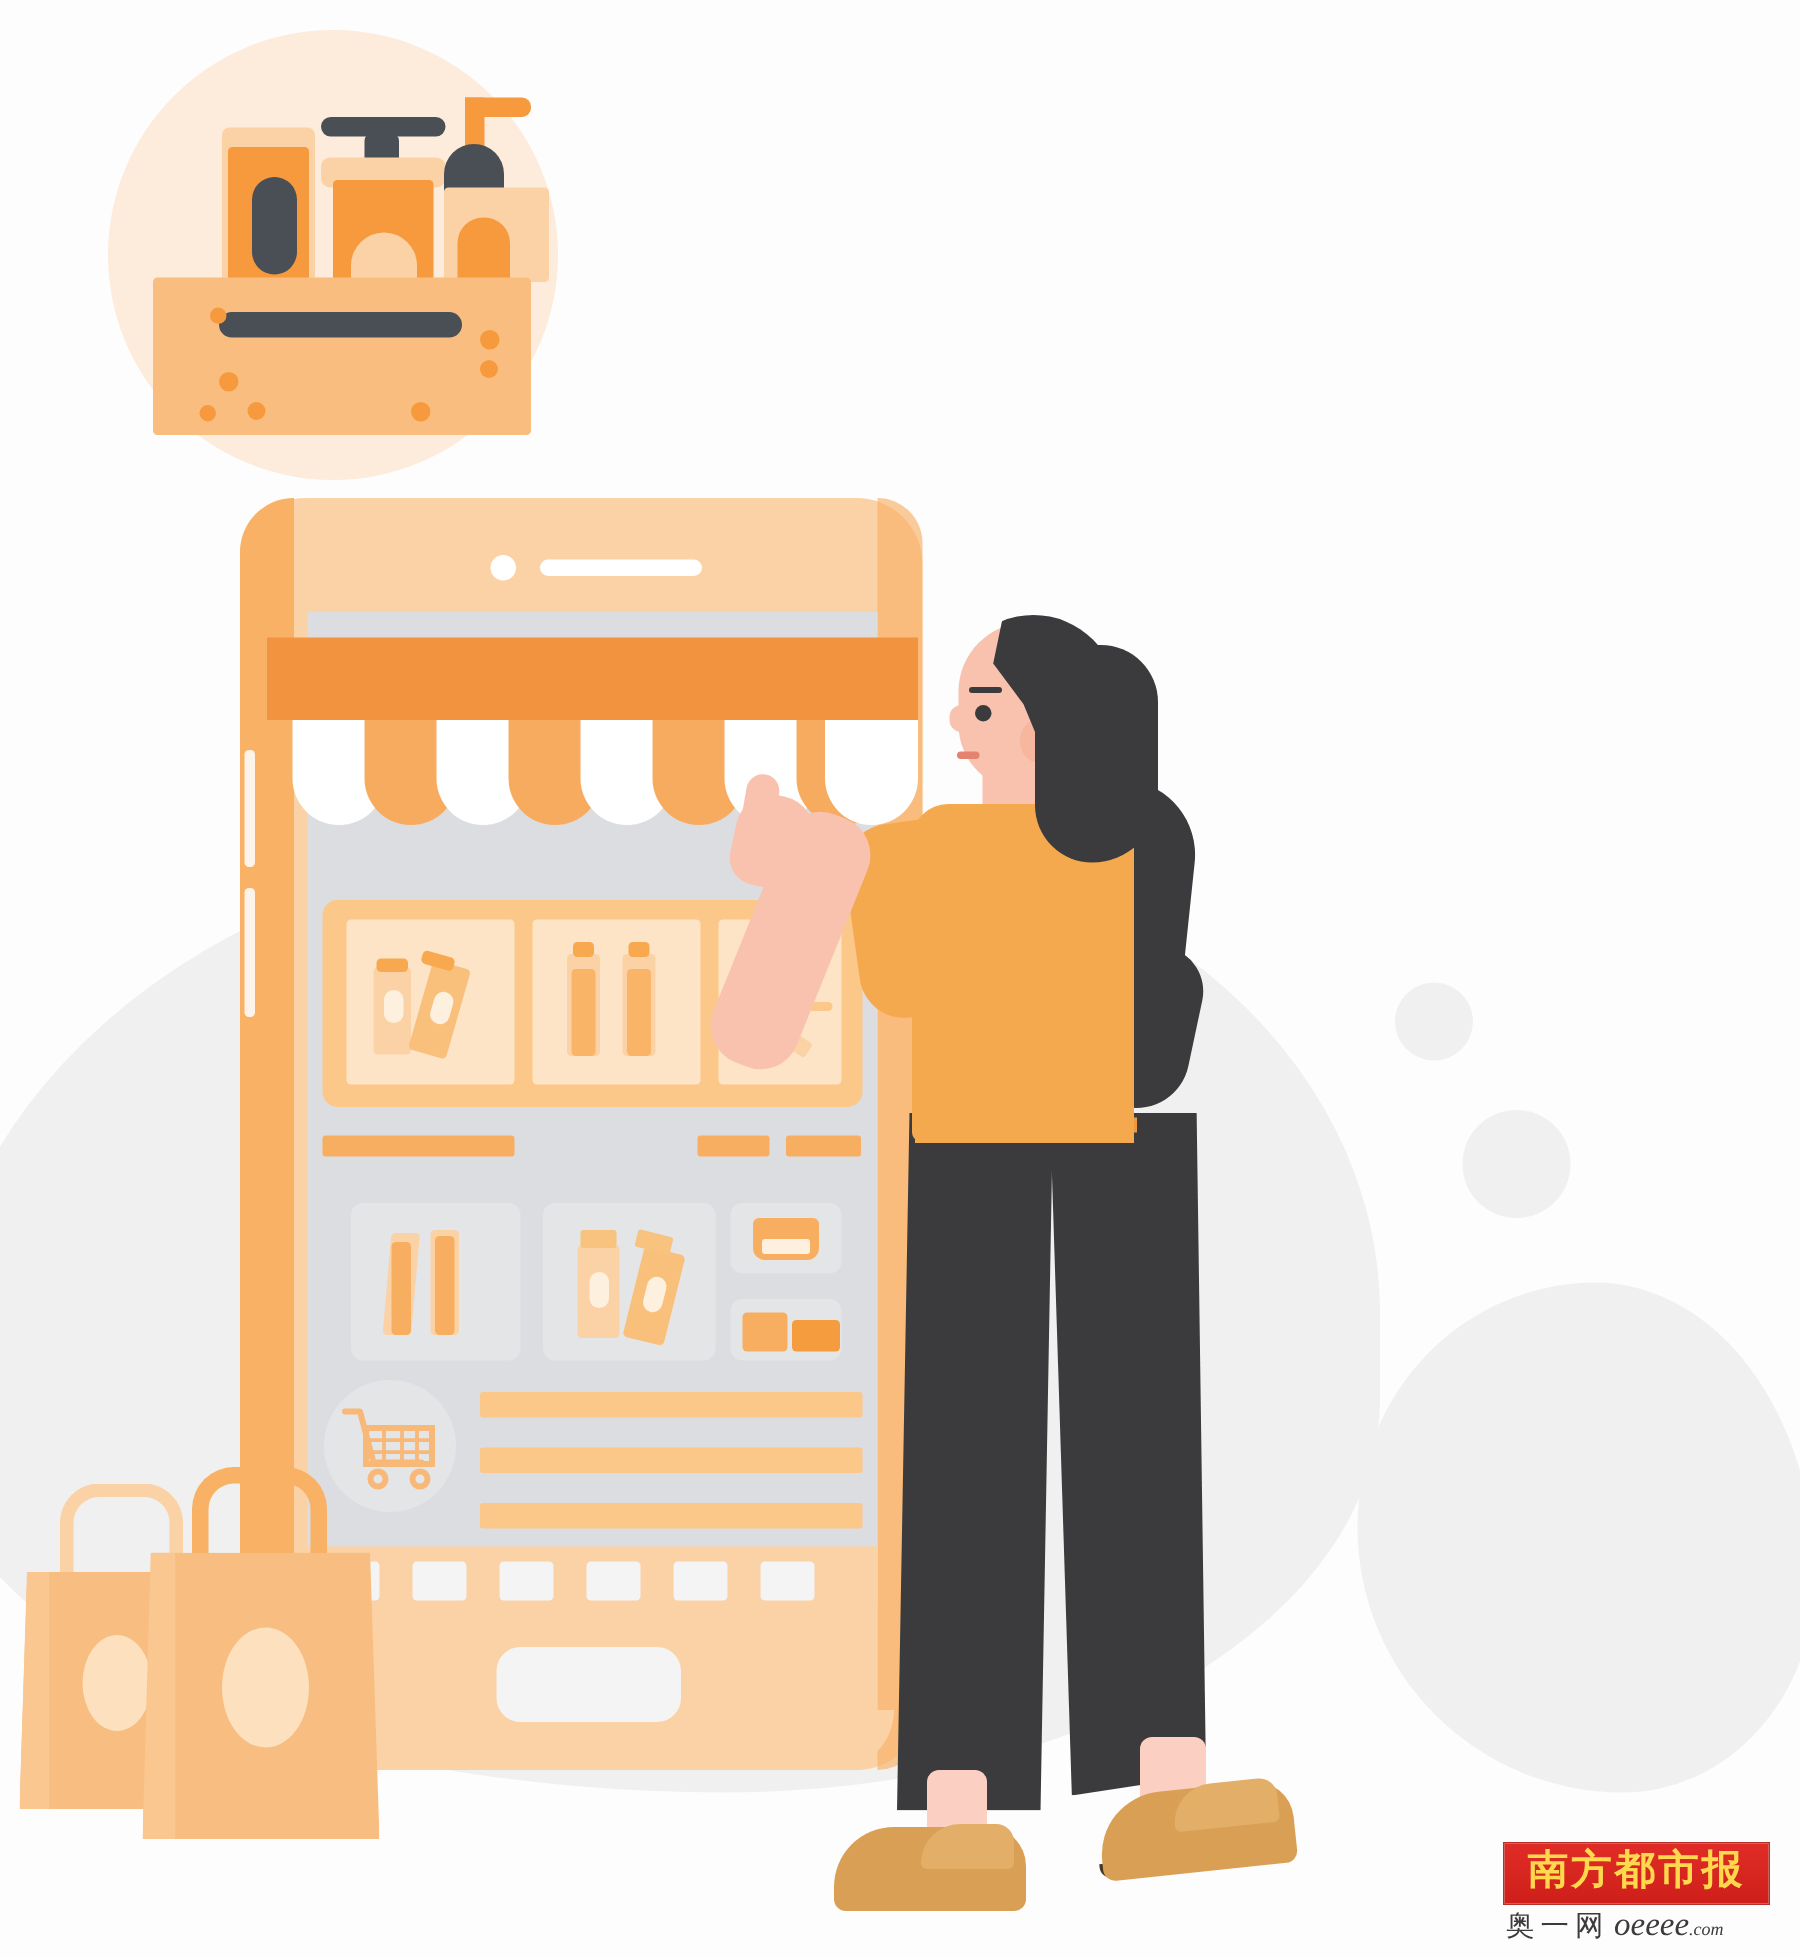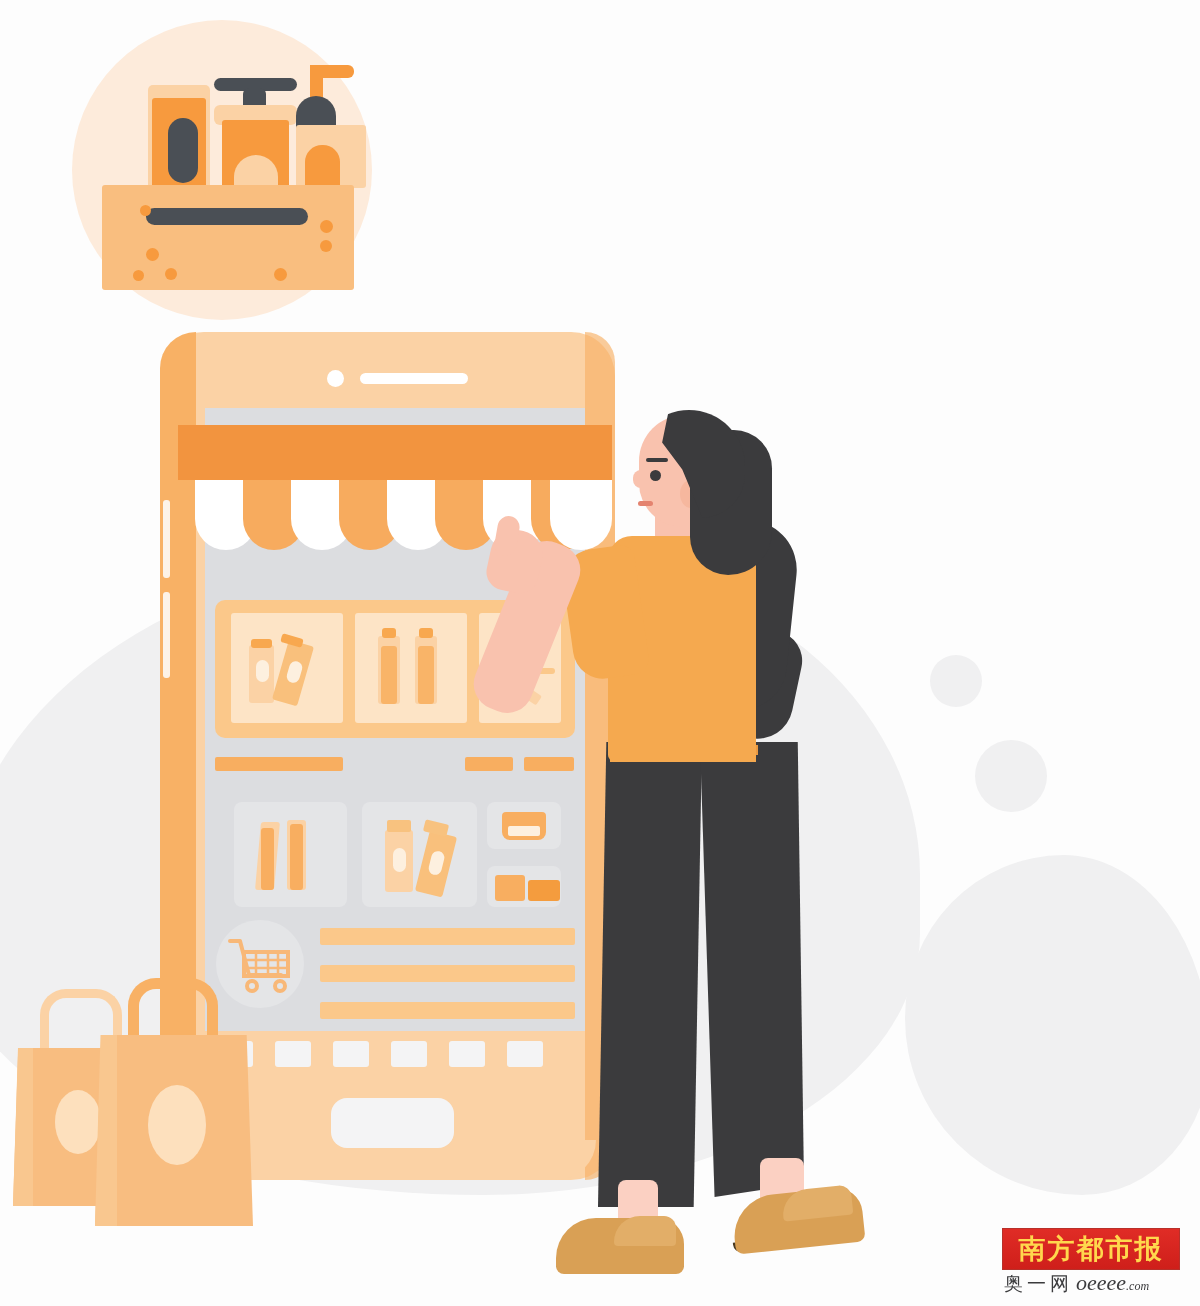--- a/index.html
+++ b/index.html
@@ -182,21 +182,21 @@
   
   #watermark{left:998px;top:1228px;width:192px;height:72px;}
   #wm-box{
     position:absolute;left:4px;top:0;width:176px;height:40px;
     background:linear-gradient(180deg,#e02c26 0%,#cf1f1a 100%);
     display:flex;align-items:center;justify-content:center;
     border:1px solid #b8302a;
   }
   #wm-box span{
     color:#ffd84d;font-size:27px;font-weight:bold;letter-spacing:2px;
-    font-family:Liberation Sans, sans-serif;line-height:1;text-align:center;
+    font-family:Liberation Mono, monospace;line-height:1;text-align:center;
   }
   #wm-sub{position:absolute;left:6px;top:42px;width:186px;height:28px;display:flex;align-items:baseline;}
   #wm-cn{color:#3b3b3d;font-size:19px;letter-spacing:4px;font-family:"Liberation Serif",serif;}
   #wm-en{color:#3b3b3d;font-size:22px;font-style:italic;font-family:"Liberation Serif",serif;margin-left:3px;}
   #wm-tld{color:#3b3b3d;font-size:12px;font-style:italic;font-family:"Liberation Serif",serif;}
 </style>
 </head>
 <body>
 
 <div id="stage">

